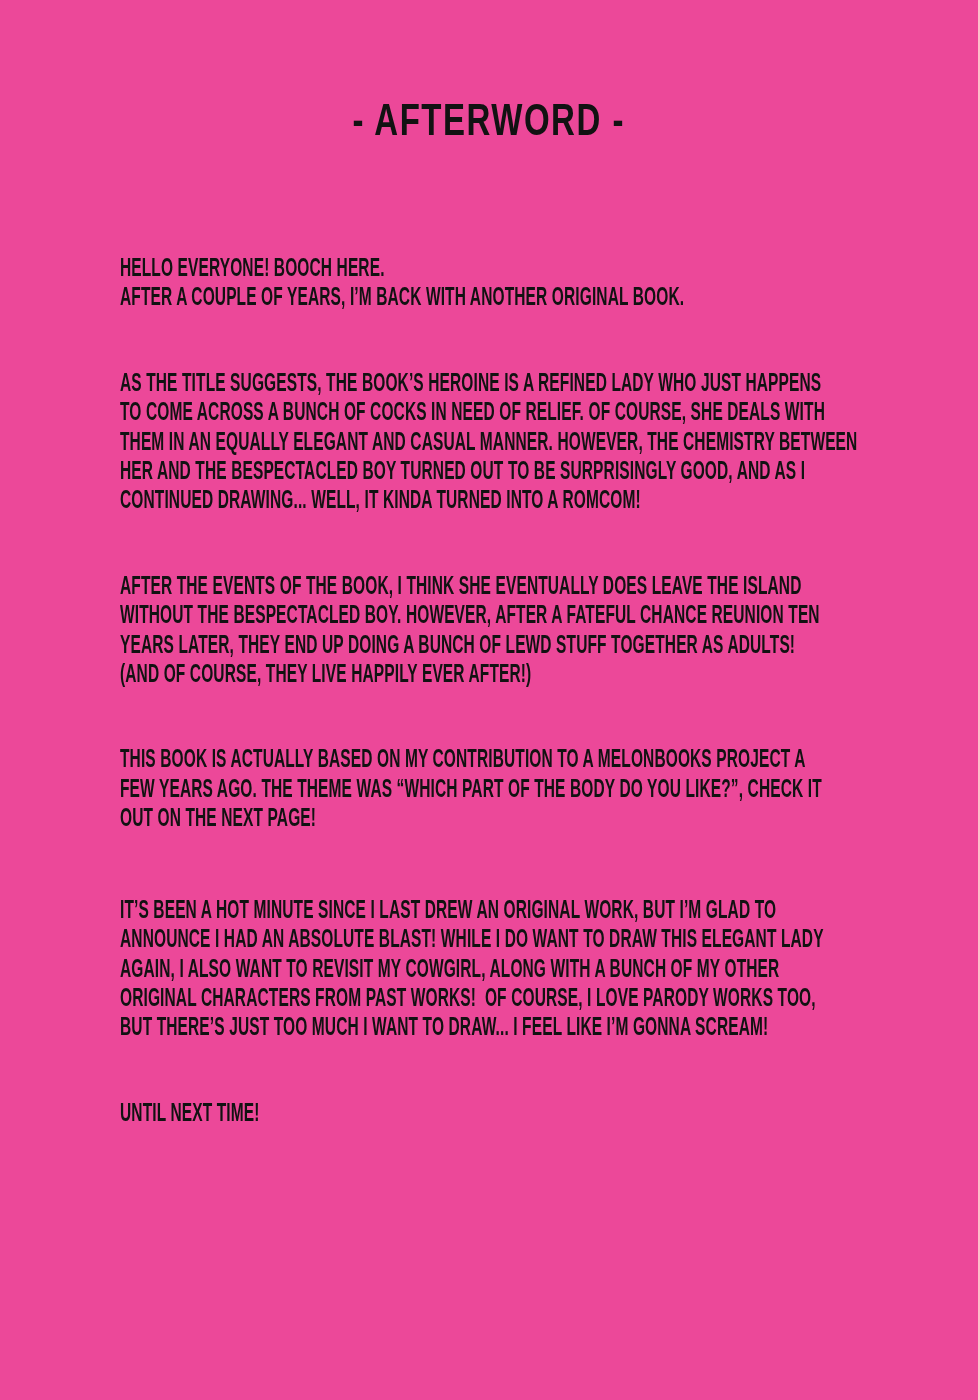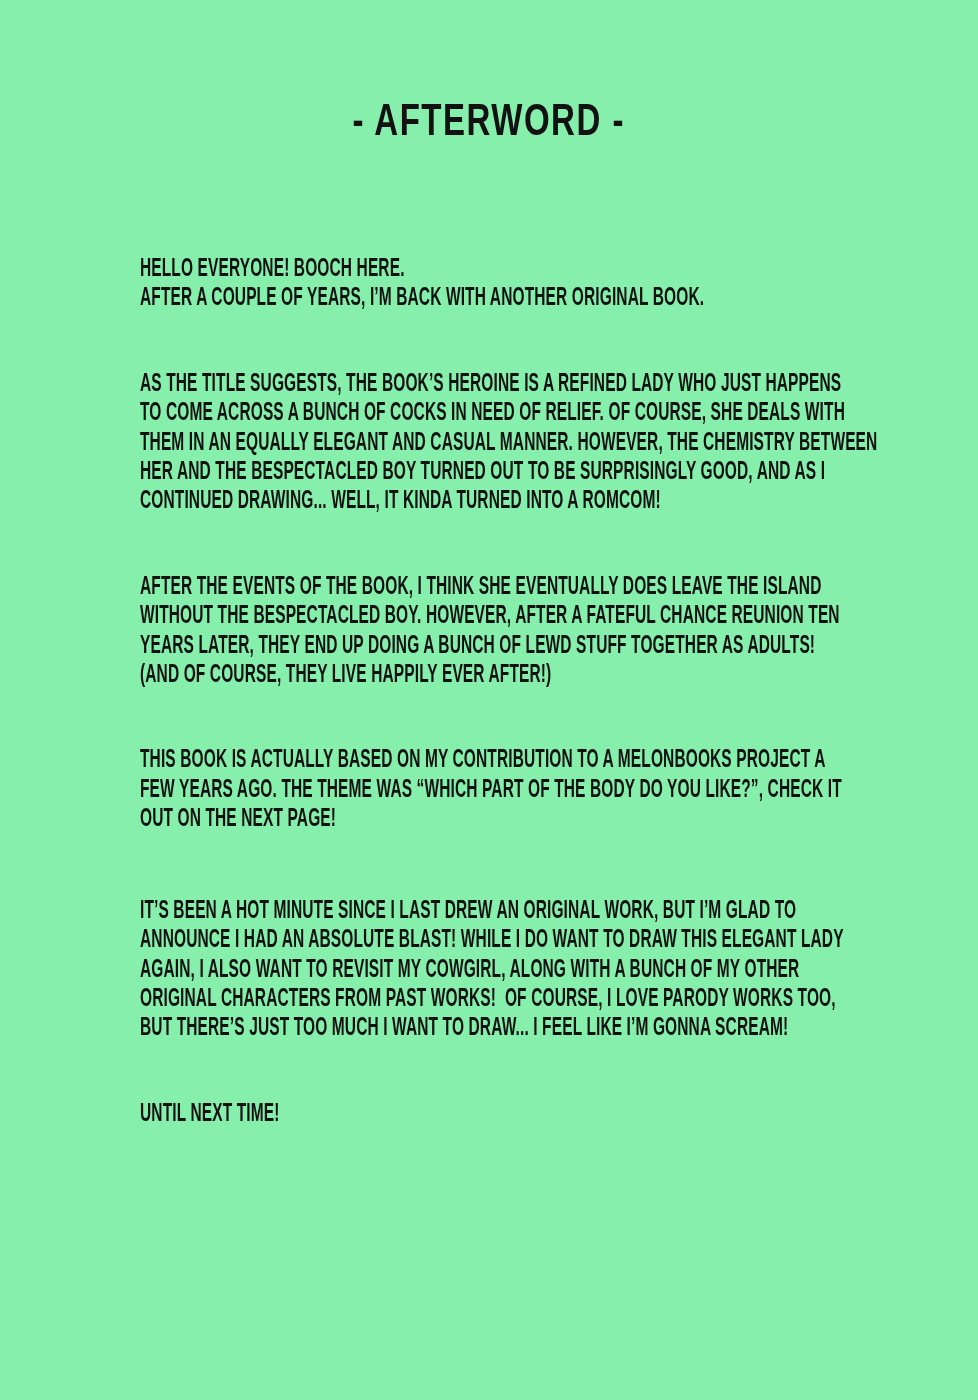--- a/index.html
+++ b/index.html
@@ -4,44 +4,43 @@
   <style>
     html, body {
       margin: 0;
       padding: 0;
       background: #ffffff;
     }
     .page {
       position: relative;
       width: 978px;
       height: 1400px;
-      background: #86efac;
+      background: #ec4899;
       color: #121212;
       font-family: "Liberation Sans", sans-serif;
       font-weight: bold;
       overflow: hidden;
       box-sizing: border-box;
     }
     .title-wrap {
       padding-top: 96px;
       text-align: center;
     }
     .title {
       display: inline-block;
       font-size: 44px;
       line-height: 48px;
       letter-spacing: 2px;
       transform: scaleX(0.75);
       transform-origin: 50% 50%;
       white-space: pre;
     }
     .content {
-      padding-left: 92px;
+      padding-left: 120px;
       padding-right: 40px;
-      margin-left: 48px;
     }
     .para {
       margin: 56px 0 0 0;
       font-size: 25px;
       line-height: 29.4px;
       letter-spacing: 0.2px;
       white-space: pre;
       transform: scaleX(0.62);
       transform-origin: 0 0;
     }

